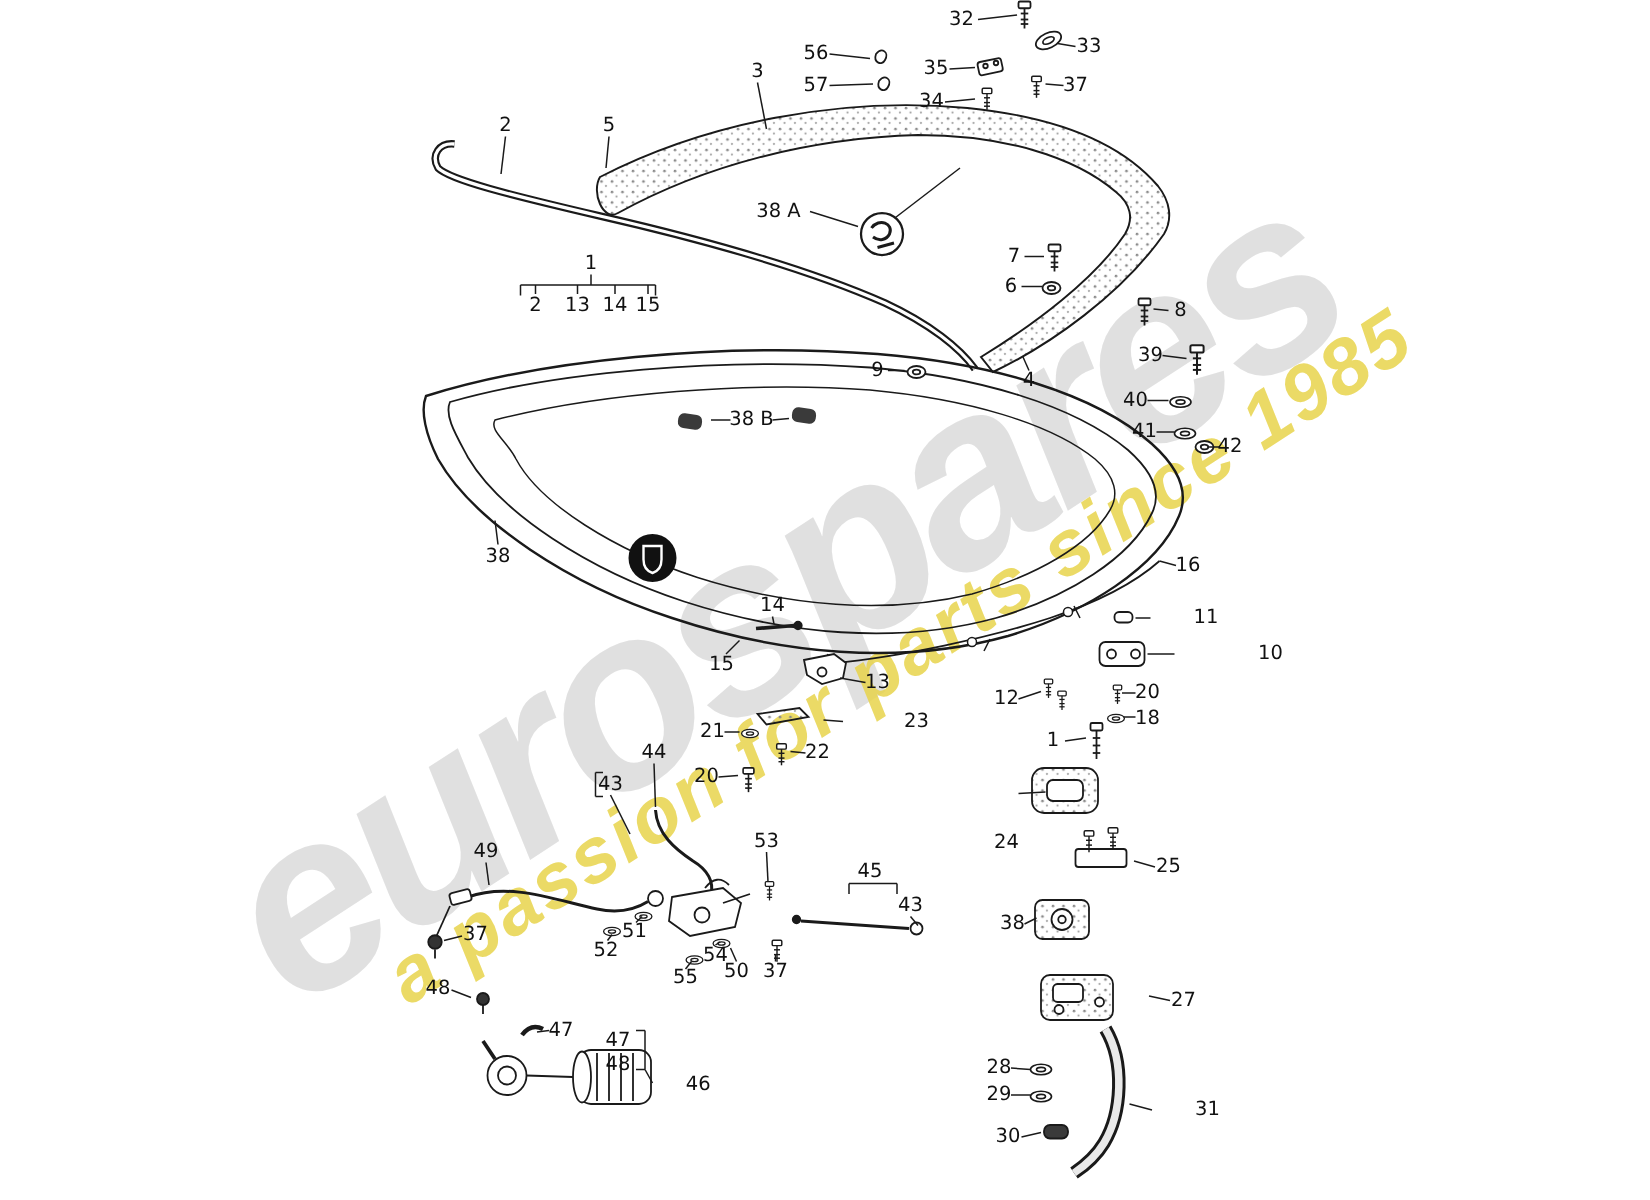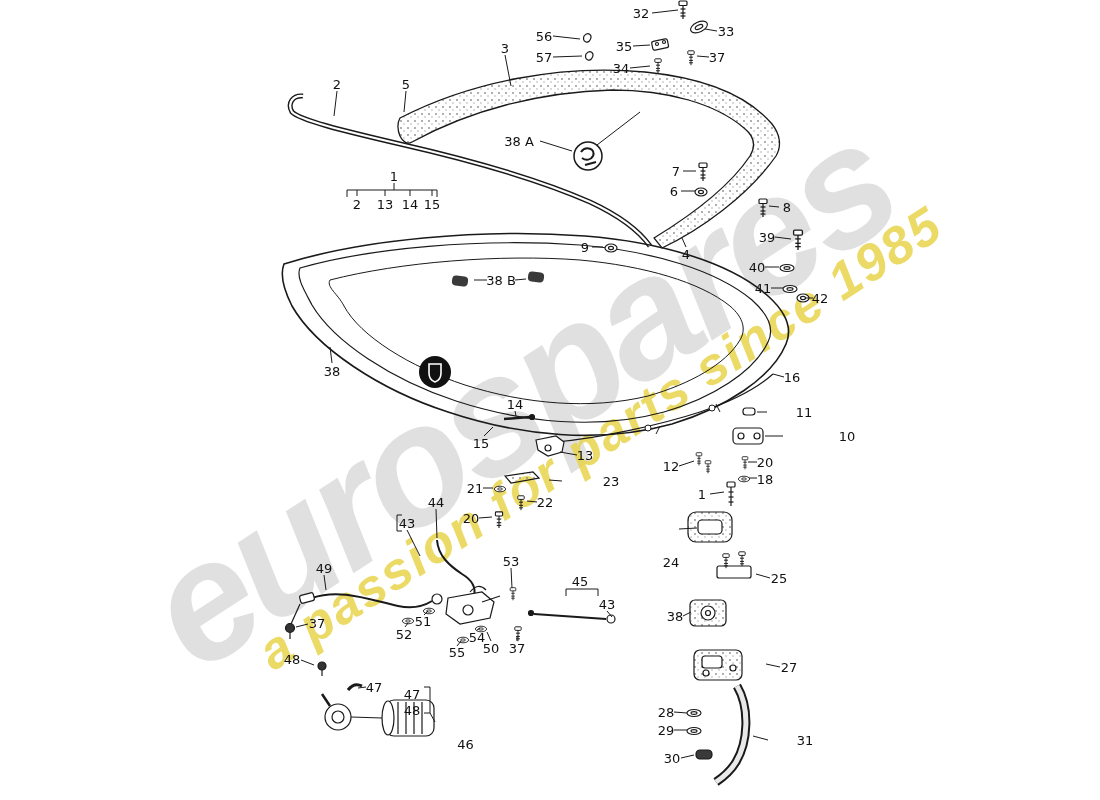--- a/index.html
+++ b/index.html
@@ -324,20 +324,20 @@
       <span class="plabel" style="left: 404px; top: 634px;">52</span>
       <span class="plabel" style="left: 477px; top: 637px;">54</span>
       <span class="plabel" style="left: 457px; top: 652px;">55</span>
       <span class="plabel" style="left: 491px; top: 648px;">50</span>
       <span class="plabel" style="left: 517px; top: 648px;">37</span>
       <span class="plabel" style="left: 789px; top: 667px;">27</span>
       <span class="plabel" style="left: 292px; top: 659px;">48</span>
       <span class="plabel" style="left: 374px; top: 687px;">47</span>
       <span class="plabel" style="left: 412px; top: 694px;">47</span>
       <span class="plabel" style="left: 412px; top: 710px;">48</span>
-      <span class="plabel" style="left: 442px; top: 744px; padding-left: 47px;">46</span>
+      <span class="plabel" style="left: 442px; top: 723px; padding-left: 47px;">46</span>
       <span class="plabel" style="left: 666px; top: 712px;">28</span>
       <span class="plabel" style="left: 666px; top: 730px;">29</span>
       <span class="plabel" style="left: 672px; top: 758px;">30</span>
       <span class="plabel" style="left: 777px; top: 740px; margin-left: 28px;">31</span>
     </div>
 
 </div>
 
 </body></html>

